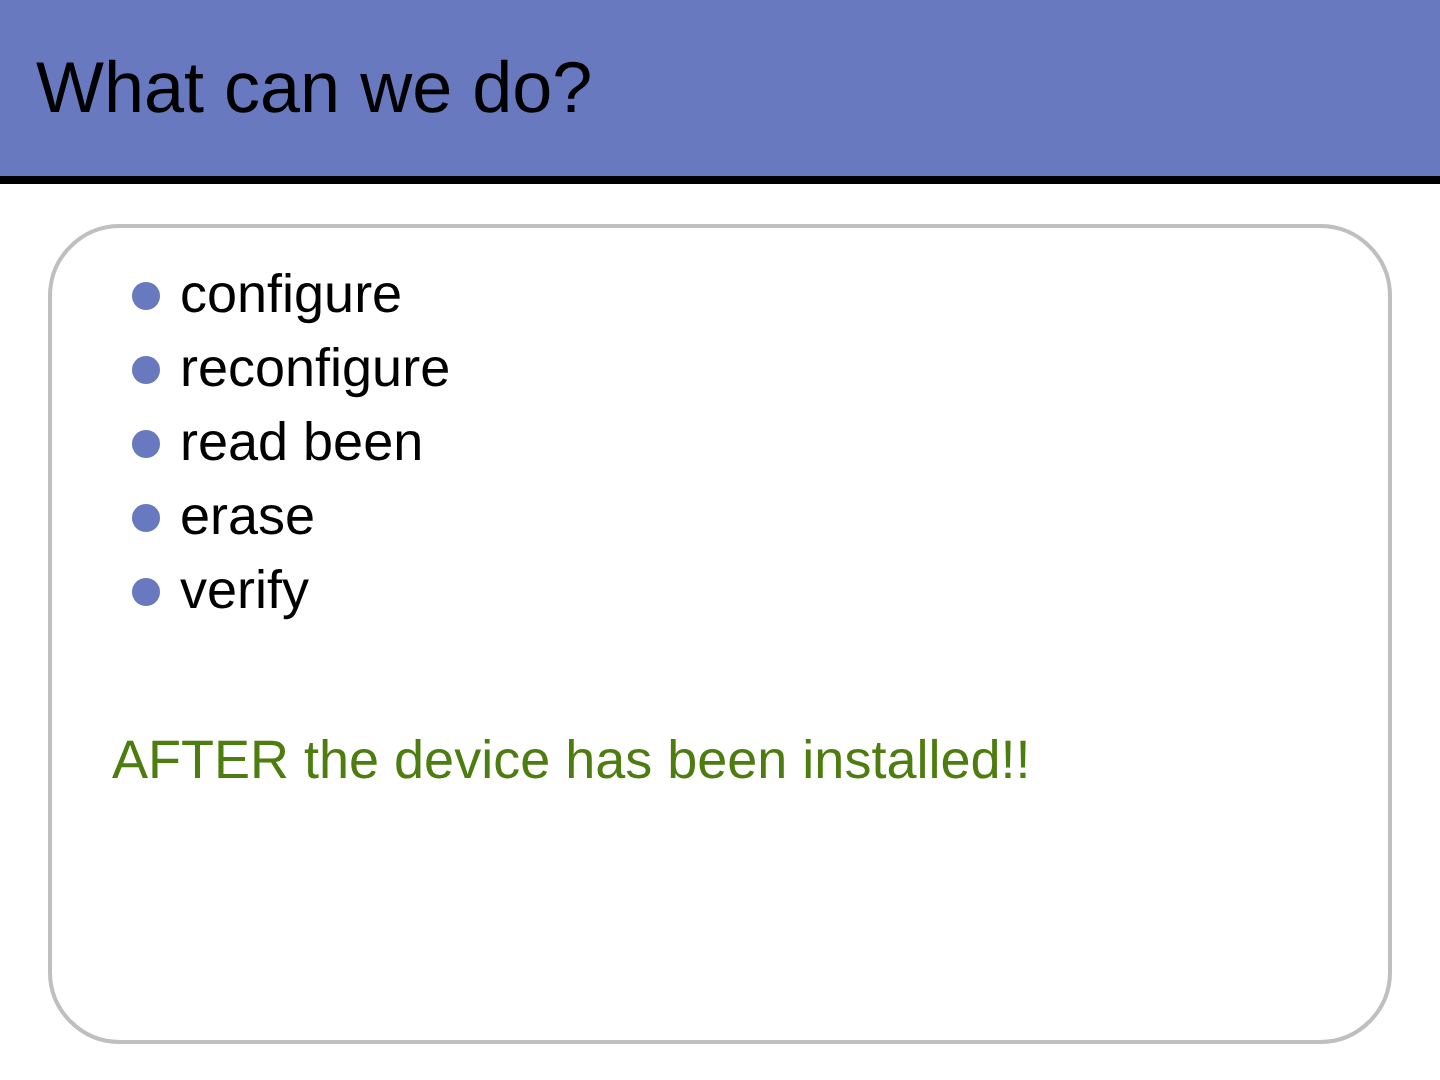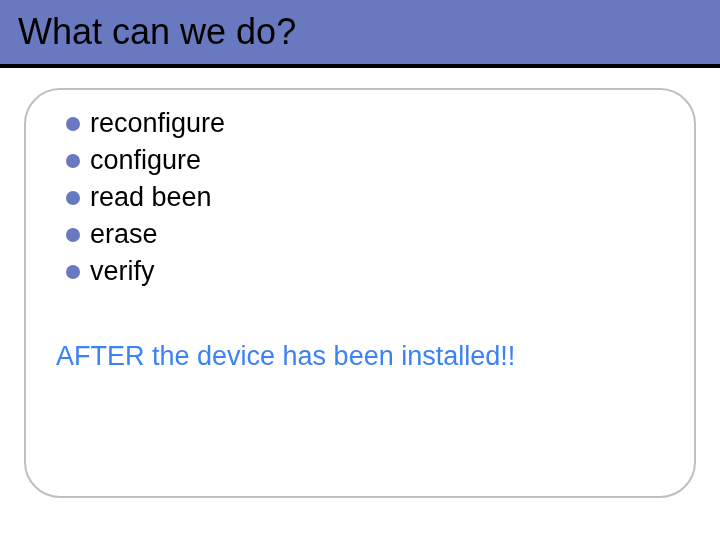--- a/index.html
+++ b/index.html
@@ -1,47 +1,47 @@
 <!DOCTYPE html>
 <html><head>
 <meta charset="utf-8">
 <style>
 *{margin:0;padding:0;box-sizing:border-box}
 body{width:720px;height:540px;background:#fff;font-family:Arial,Helvetica,sans-serif;overflow:hidden;position:relative}
-.header{background:#6879bf;height:64px;display:flex;align-items:center;padding-left:18px}
+.header{background:#6879bf;height:88px;display:flex;align-items:center;padding-left:18px}
 .title{color:#000;font-size:36px}
 .separator{height:4px;background:#000;margin-top:0}
 .content-wrap{position:relative;height:calc(540px - 92px);padding:22px 28px 18px 24px}
 .panel{position:absolute;top:20px;left:24px;right:24px;bottom:18px;border:2px solid #bfbfbf;border-radius:36px;pointer-events:none}
 .inner{position:relative;padding:18px 30px 10px 42px}
 .bullet-list{list-style:none}
 .bullet-list li{display:flex;align-items:center;margin-bottom:6px}
 .dot{width:14px;height:14px;background:#6879bf;border-radius:50%;flex-shrink:0;margin-right:10px}
 .bullet-text{font-size:27px;color:#000}
-.footer-line{margin-top:54px;font-size:27px;color:#3b82f6;margin-left:-10px}
+.footer-line{margin-top:54px;font-size:27px;color:#4d7c0f;margin-left:-10px}
 </style>
 </head>
 <body>
 
 <div class="header">
   <div class="title">What can we do?</div>
 </div>
 <div class="separator"></div>
 
 <div class="content-wrap">
   <div class="panel"></div>
   <div class="inner">
     <ul class="bullet-list">
       <li>
         <span class="dot"></span>
-        <span class="bullet-text">reconfigure</span>
+        <span class="bullet-text">configure</span>
       </li>
       <li>
         <span class="dot"></span>
-        <span class="bullet-text">configure</span>
+        <span class="bullet-text">reconfigure</span>
       </li>
       <li>
         <span class="dot"></span>
         <span class="bullet-text">read been</span>
       </li>
       <li>
         <span class="dot"></span>
         <span class="bullet-text">erase</span>
       </li>
       <li>

